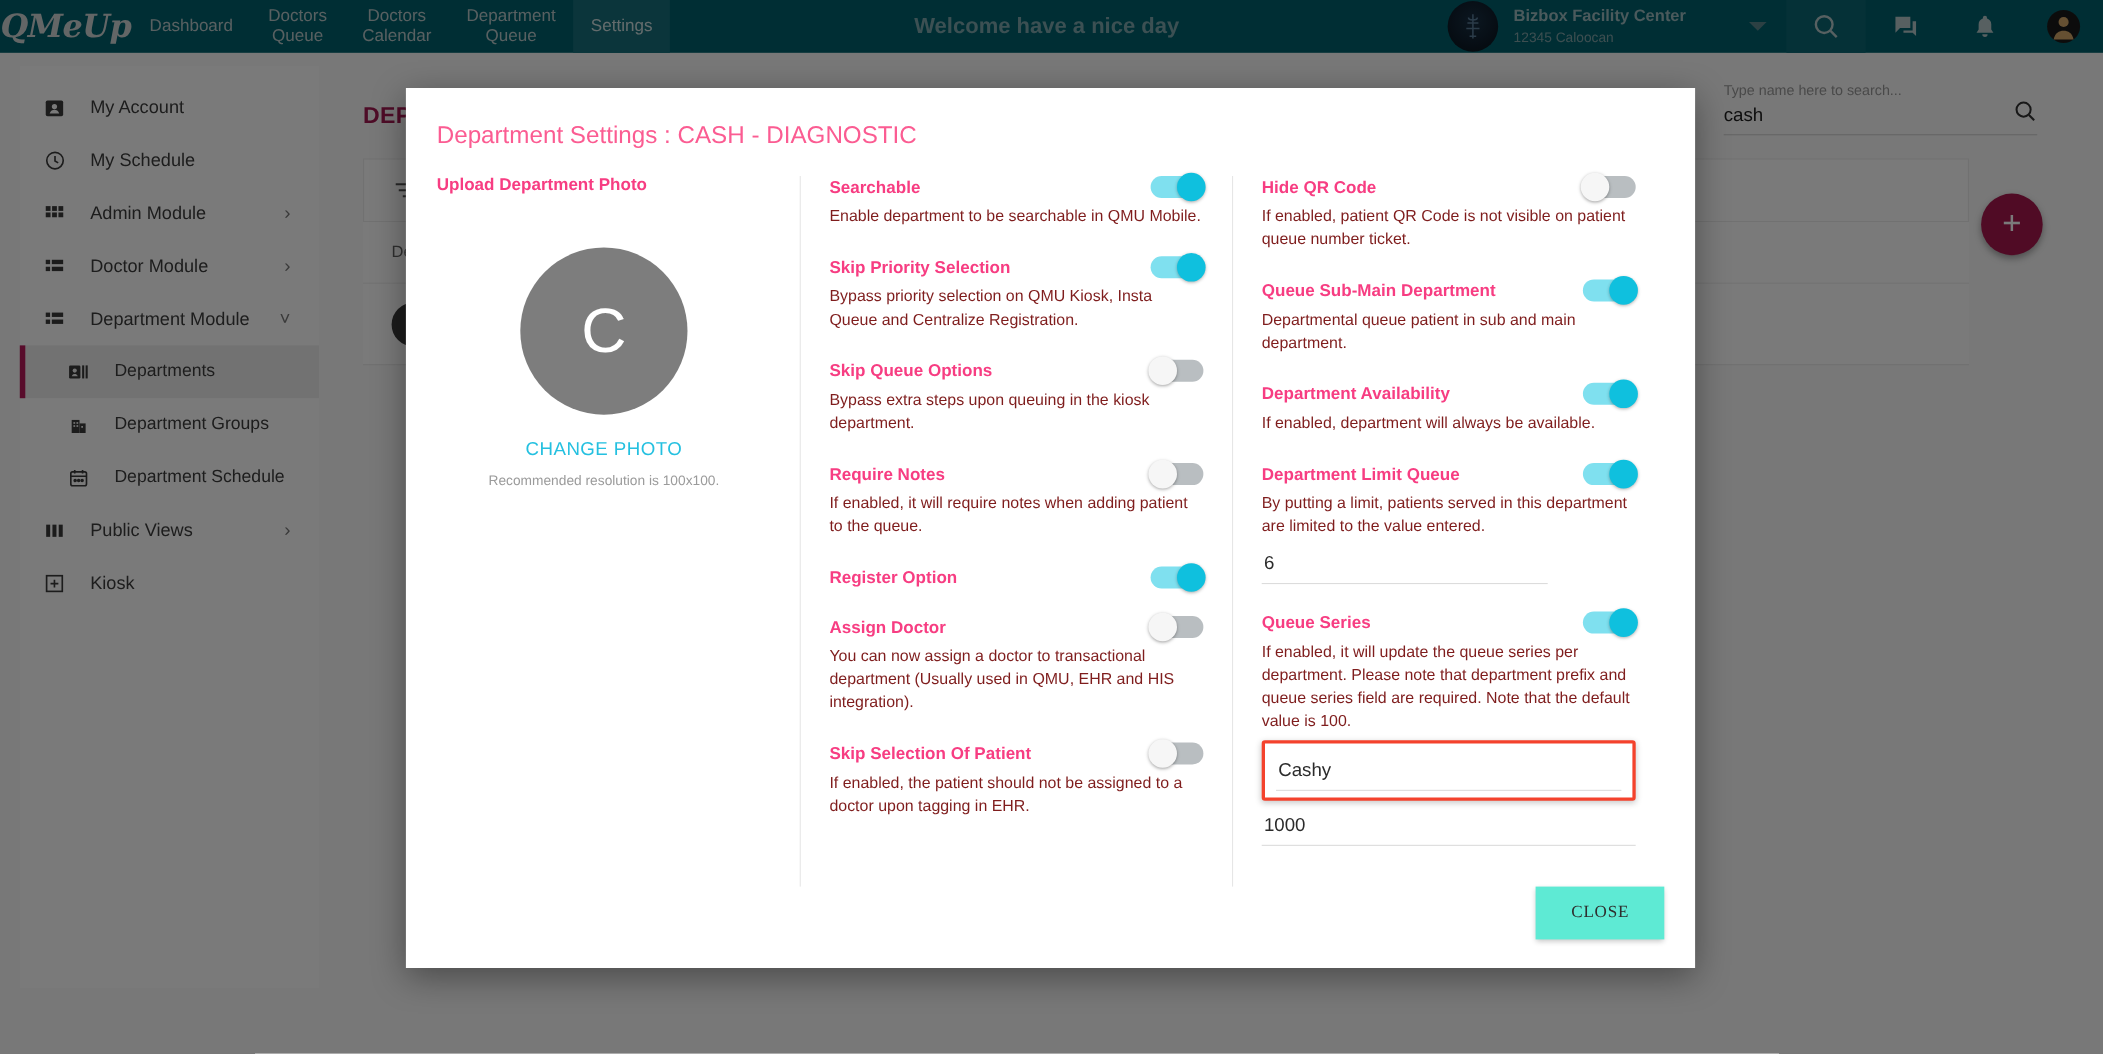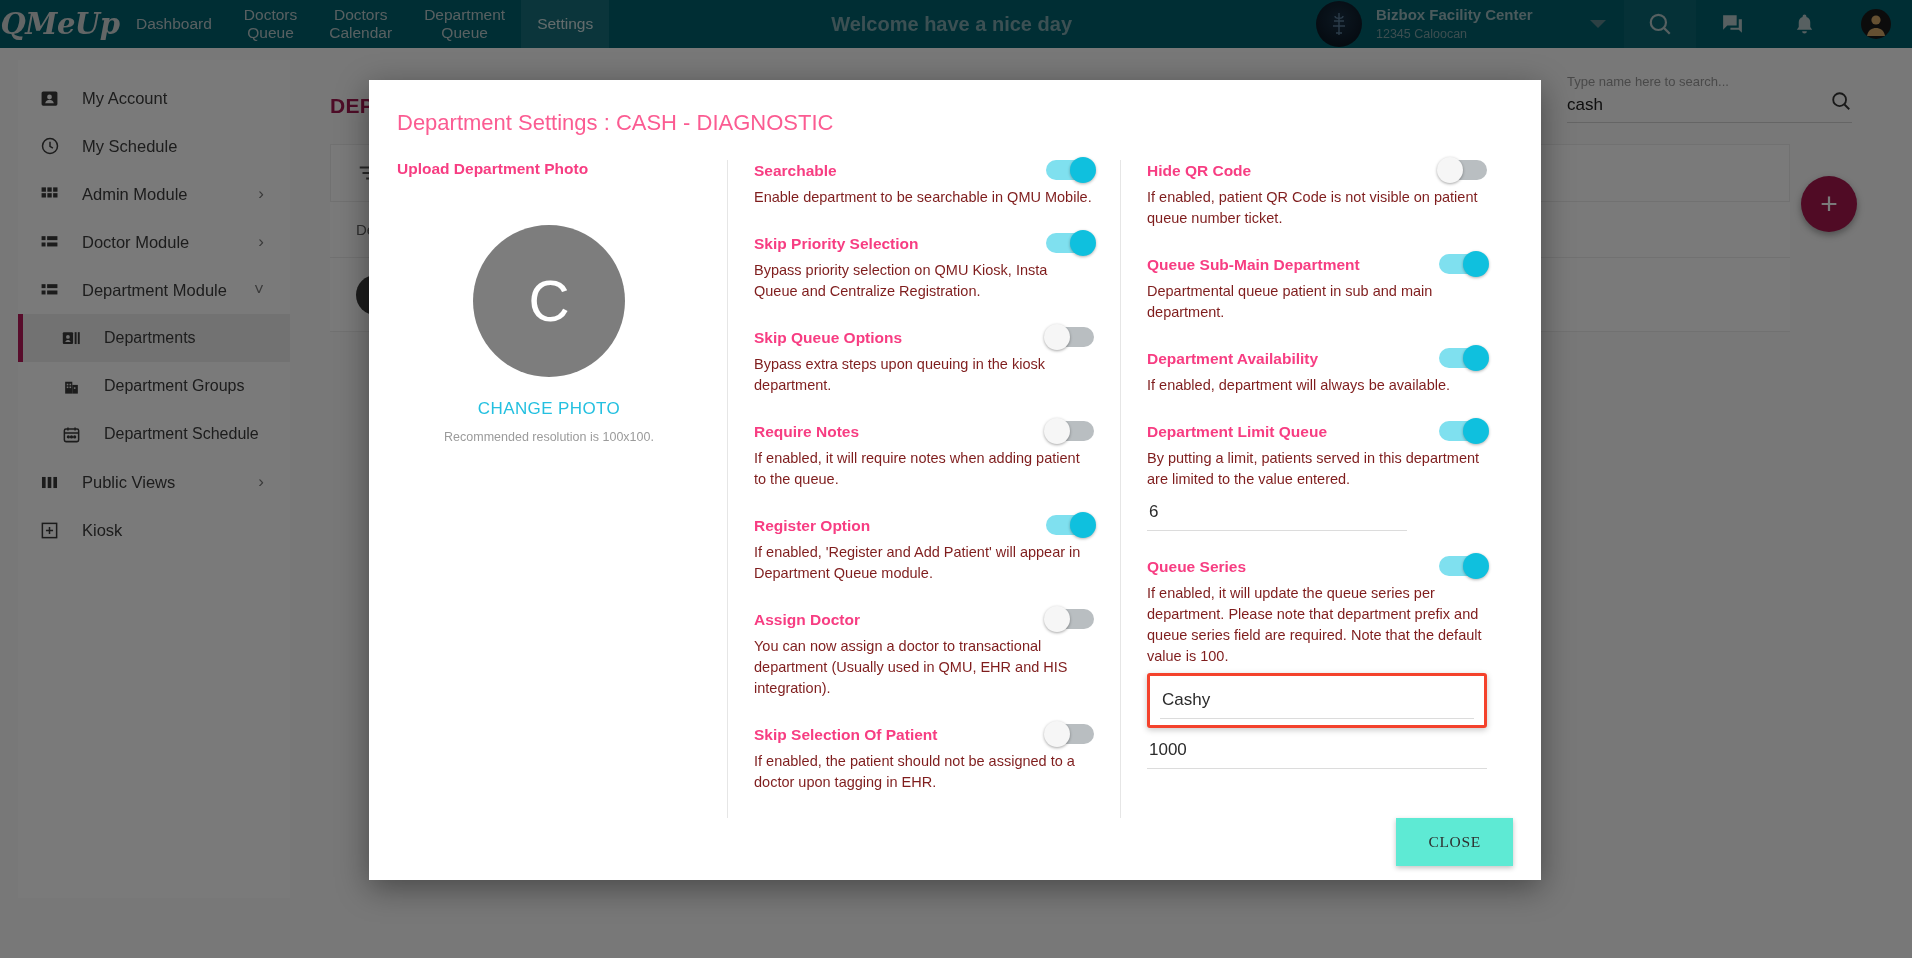--- a/index.html
+++ b/index.html
@@ -473,21 +473,20 @@
           <div class="setting-desc">If enabled, it will require notes when adding patient to the queue.</div>
         </div>
 
         <div class="setting">
           <div class="setting-head">
             <div class="setting-name">Register Option</div>
             <div class="switch on">
                 <span class="knob"></span>
               </div>
           </div>
-          <div class="setting-desc">If enabled, 'Register and Add Patient' will appear in Department Queue module.</div>
         </div>
 
         <div class="setting">
           <div class="setting-head">
             <div class="setting-name">Assign Doctor</div>
             <div class="switch">
                 <span class="knob"></span>
               </div>
           </div>
           <div class="setting-desc">You can now assign a doctor to transactional department (Usually used in QMU, EHR and HIS integration).</div>

